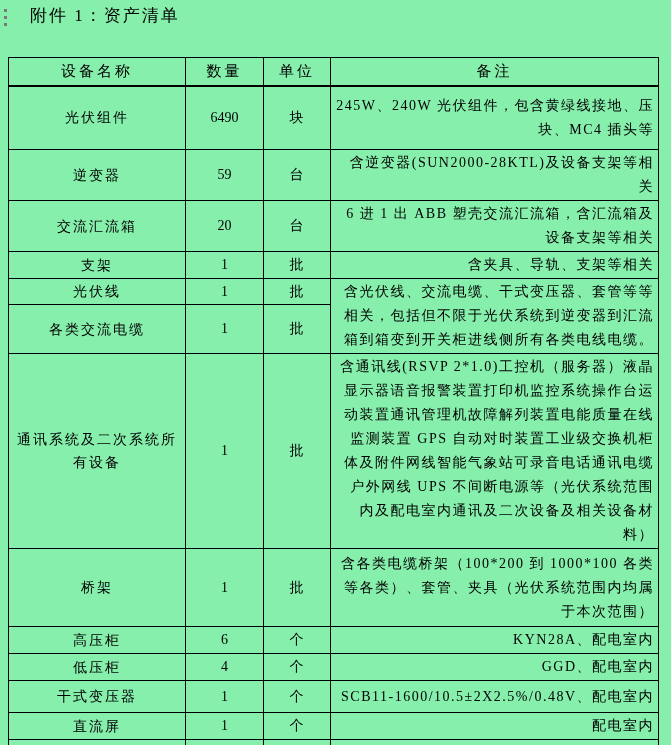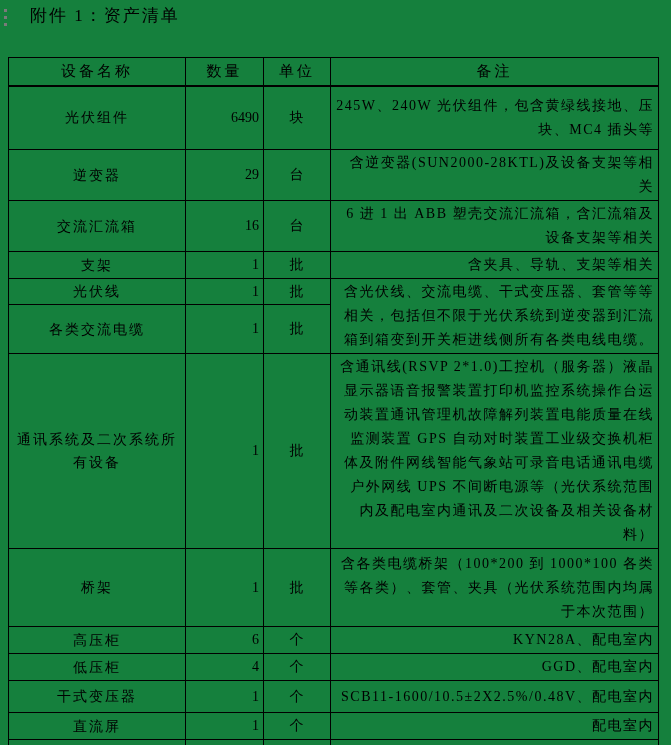--- a/index.html
+++ b/index.html
@@ -3,21 +3,21 @@
 <meta charset="utf-8">
 <style>
   * { box-sizing: border-box; }
   html, body { margin: 0; padding: 0; }
   body {
     width: 671px; height: 745px;
     background: #ffffff;
     font-family: "Liberation Serif", "DejaVu Serif", serif;
     color: #000000;
   }
-  .page { position: relative; width: 671px; height: 745px; background: #15803d; overflow: hidden; }
+  .page { position: relative; width: 671px; height: 745px; background: #86efac; overflow: hidden; }
 
   .title-block { position: absolute; top: 5px; left: 0; width: 100%; }
   .dots { position: absolute; left: 4px; top: 4px; display: flex; flex-direction: column; gap: 4px; }
   .dots i { display: block; width: 3px; height: 3px; background: #7a7a7a; }
   .doc-title {
     margin: 0 0 0 30px;
     font-size: 17px; font-weight: 400;
     letter-spacing: 2px;
     line-height: 22px;
   }
@@ -39,21 +39,21 @@
     border-bottom: 2px solid #000000;
     font-weight: 400;
     font-size: 15px;
     text-align: center;
     letter-spacing: 3px;
     height: 28px;
   }
   table.asset tbody tr:last-child td { border-bottom: 2px solid #000000; }
 
   td.c-name { text-align: center; letter-spacing: 2px; line-height: 23px; }
-  td.c-qty  { text-align: right; letter-spacing: 0; }
+  td.c-qty  { text-align: center; letter-spacing: 0; }
   td.c-unit { text-align: center; letter-spacing: 1px; }
   td.c-note { text-align: right; letter-spacing: 1.5px; line-height: 24px; padding-left: 6px; padding-right: 3px; }
 </style>
 </head>
 <body>
 
 <div class="page">
 
   <div class="title-block">
     <span class="dots">
@@ -81,27 +81,27 @@
     </thead>
     <tbody>
       <tr style="height:64px">
         <td class="c-name">光伏组件</td>
         <td class="c-qty">6490</td>
         <td class="c-unit">块</td>
         <td class="c-note">245W、240W 光伏组件，包含黄绿线接地、压块、MC4 插头等</td>
       </tr>
       <tr style="height:24px">
         <td class="c-name">逆变器</td>
-        <td class="c-qty">29</td>
+        <td class="c-qty">59</td>
         <td class="c-unit">台</td>
         <td class="c-note">含逆变器(SUN2000-28KTL)及设备支架等相关</td>
       </tr>
       <tr style="height:50px">
         <td class="c-name">交流汇流箱</td>
-        <td class="c-qty">16</td>
+        <td class="c-qty">20</td>
         <td class="c-unit">台</td>
         <td class="c-note">6 进 1 出 ABB 塑壳交流汇流箱，含汇流箱及设备支架等相关</td>
       </tr>
       <tr style="height:24px">
         <td class="c-name">支架</td>
         <td class="c-qty">1</td>
         <td class="c-unit">批</td>
         <td class="c-note">含夹具、导轨、支架等相关</td>
       </tr>
       <tr style="height:24px">

